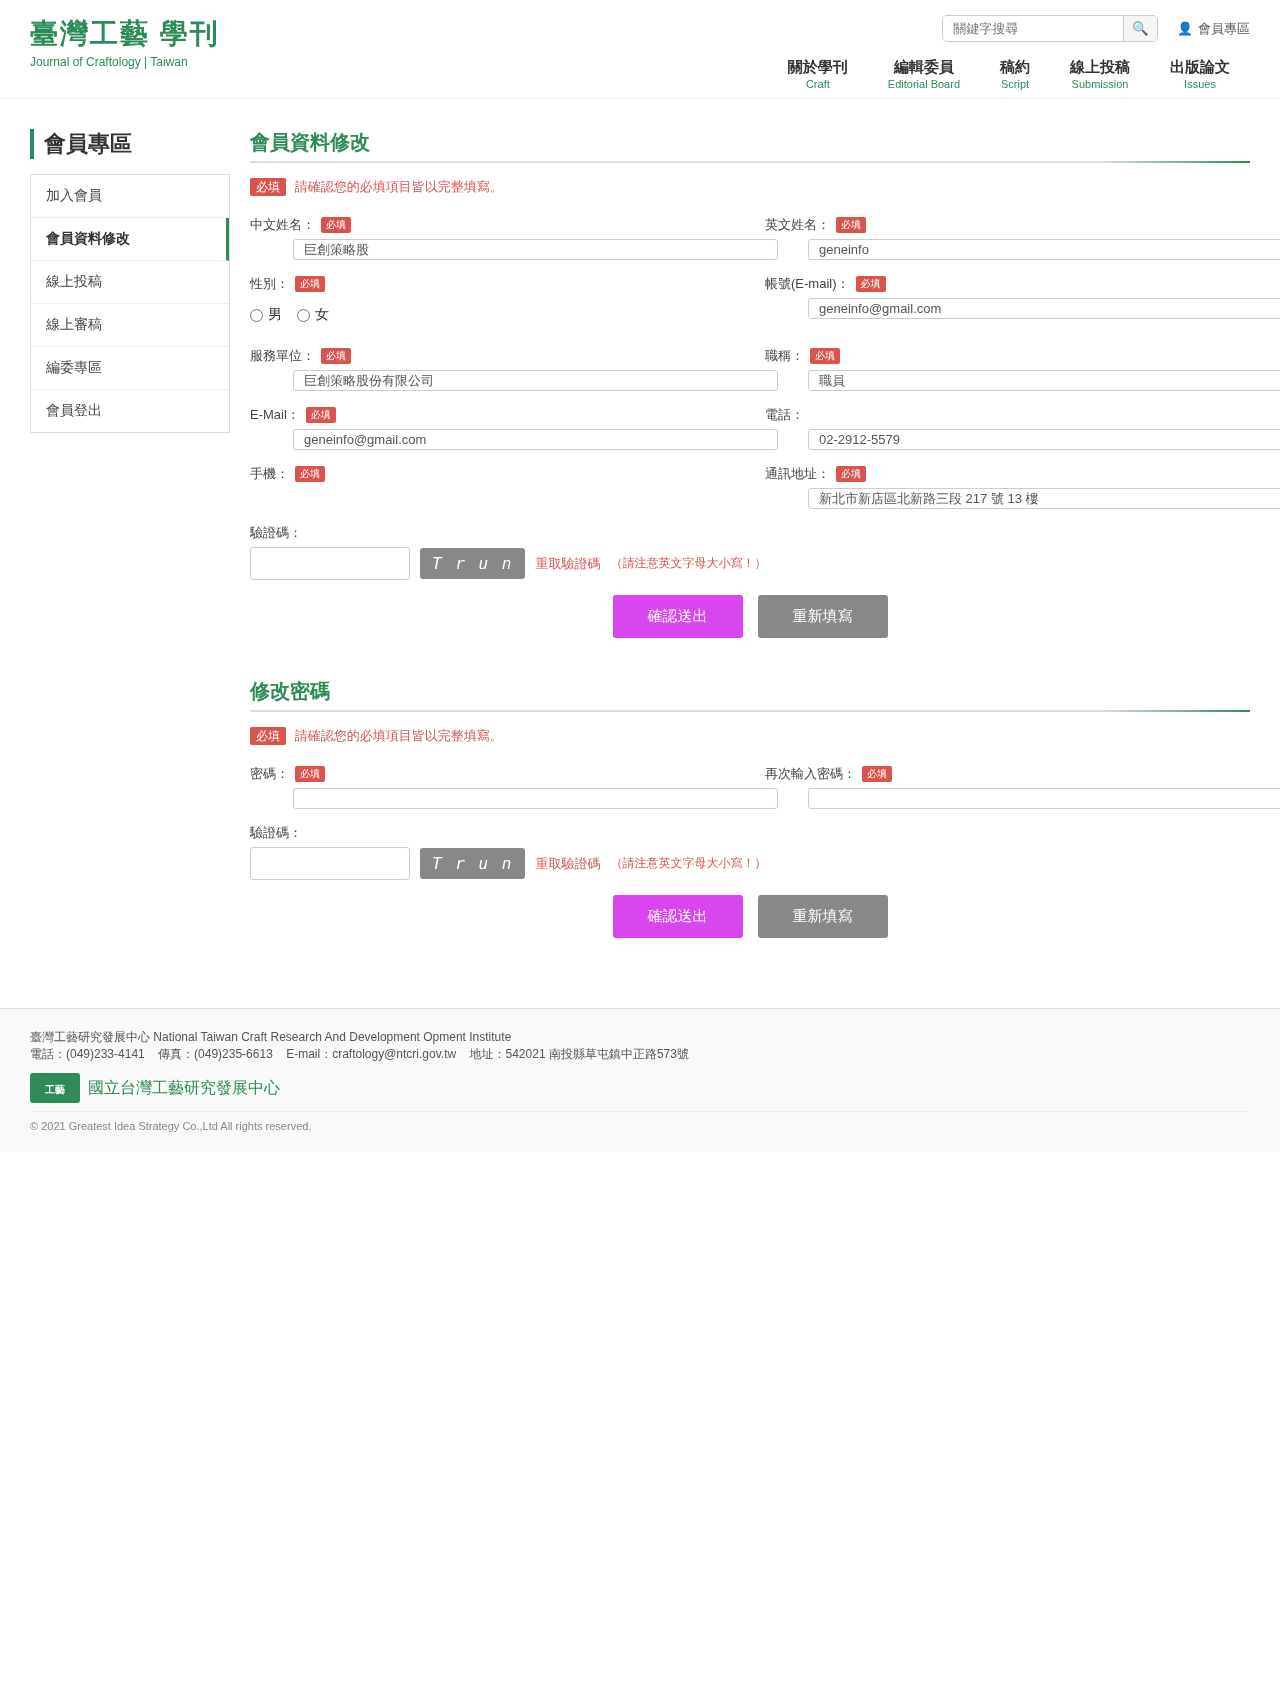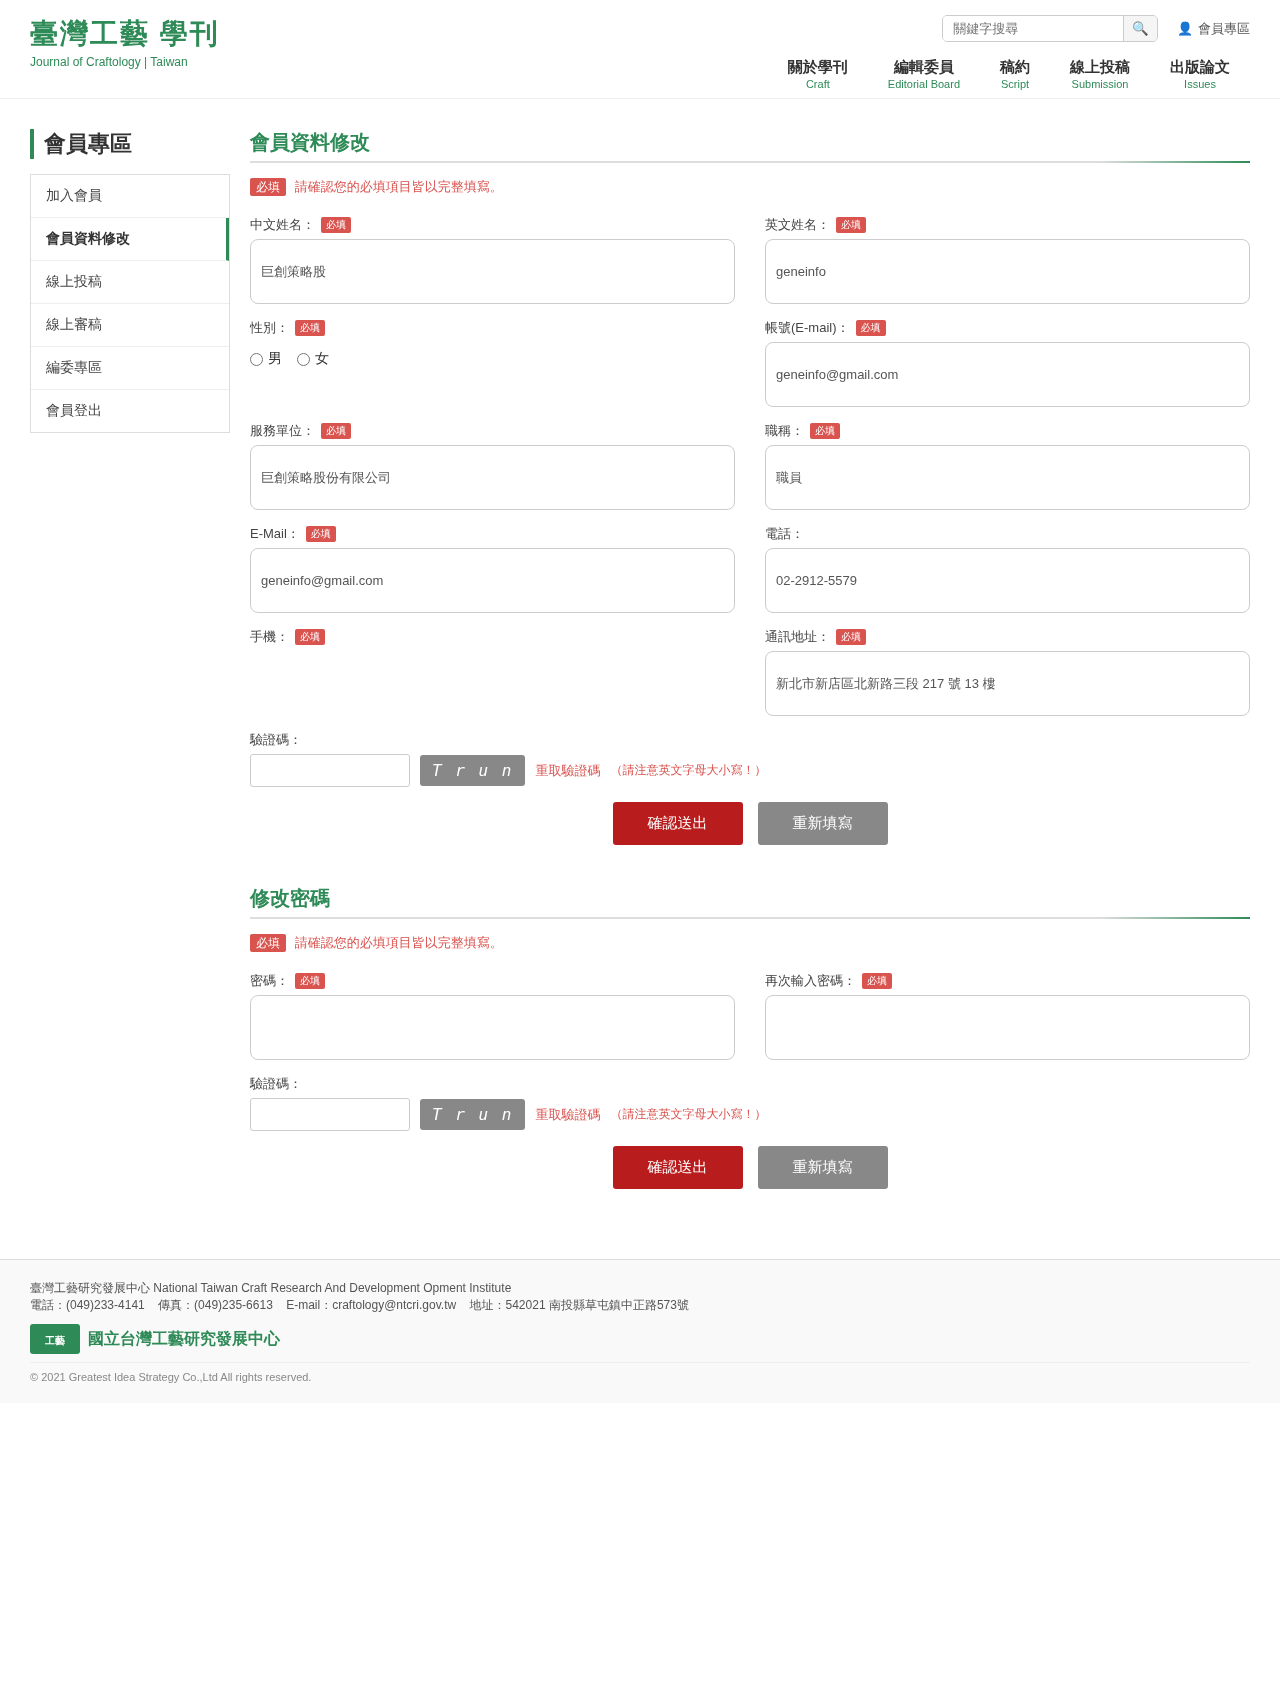--- a/index.html
+++ b/index.html
@@ -38,45 +38,45 @@
 
     
     .required-notice { background: #d9534f; color: white; font-size: 12px; padding: 2px 6px; border-radius: 2px; display: inline; margin-right: 5px; }
     .notice-text { font-size: 13px; color: #d9534f; margin-bottom: 20px; }
 
     
     .form-grid { display: grid; grid-template-columns: 1fr 1fr; gap: 15px 30px; margin-bottom: 15px; }
     .form-group { display: flex; flex-direction: column; gap: 5px; }
     .form-label { font-size: 13px; color: #444; display: flex; align-items: center; gap: 6px; }
     .required-badge { background: #d9534f; color: white; font-size: 10px; padding: 1px 5px; border-radius: 2px; }
-    .form-input { border: 1px solid #ccc; border-radius: 8px; padding: 24px 10px; font-size: 13px; color: #555; width: 100%; }
+    .form-input { border: 1px solid #ccc; border-radius: 3px; padding: 2px 10px; font-size: 13px; color: #555; width: 100%; margin-left: 43px; }
     .gender-group { display: flex; align-items: center; gap: 15px; padding: 8px 0; }
     .gender-option { display: flex; align-items: center; gap: 5px; font-size: 14px; }
 
     
     .captcha-row { display: flex; align-items: center; gap: 10px; margin-bottom: 15px; }
     .captcha-input { border: 1px solid #ccc; border-radius: 3px; padding: 8px 10px; font-size: 13px; width: 160px; }
     .captcha-image { background: #888; color: white; padding: 6px 12px; font-size: 16px; font-style: italic; letter-spacing: 2px; border-radius: 3px; font-family: monospace; }
     .captcha-refresh { color: #d9534f; font-size: 13px; cursor: pointer; }
     .captcha-note { color: #d9534f; font-size: 12px; }
 
     
     .checkbox-row { display: flex; align-items: center; gap: 8px; margin-bottom: 25px; font-size: 13px; }
 
     
     .button-row { display: flex; justify-content: center; gap: 15px; margin-bottom: 40px; }
-    .btn-submit { background: #b91c1c; color: white; border: none; padding: 12px 35px; font-size: 15px; border-radius: 3px; cursor: pointer; }
+    .btn-submit { background: #d946ef; color: white; border: none; padding: 12px 35px; font-size: 15px; border-radius: 3px; cursor: pointer; }
     .btn-reset { background: #888; color: white; border: none; padding: 12px 35px; font-size: 15px; border-radius: 3px; cursor: pointer; }
 
     
     .footer { background: #f9f9f9; border-top: 1px solid #ddd; padding: 20px 30px; }
     .footer-info { font-size: 12px; color: #555; margin-bottom: 10px; }
     .footer-logo { display: flex; align-items: center; gap: 8px; margin-bottom: 8px; }
     .footer-logo-icon { width: 50px; height: 30px; background: #2e8b57; border-radius: 3px; display: flex; align-items: center; justify-content: center; }
-    .footer-logo-text { font-size: 16px; color: #2e8b57; font-weight: bold; }
+    .footer-logo-text { font-size: 16px; color: #2e8b57; font-weight: normal; }
     .footer-copy { font-size: 11px; color: #888; margin-top: 8px; border-top: 1px solid #eee; padding-top: 8px; }
   </style>
 </head>
 <body>
 
 <div>
   <div class="header">
     <div class="logo-area">
       <div class="logo-title">臺灣工藝 學刊</div>
       <div class="logo-subtitle">Journal of Craftology  |  Taiwan</div>

